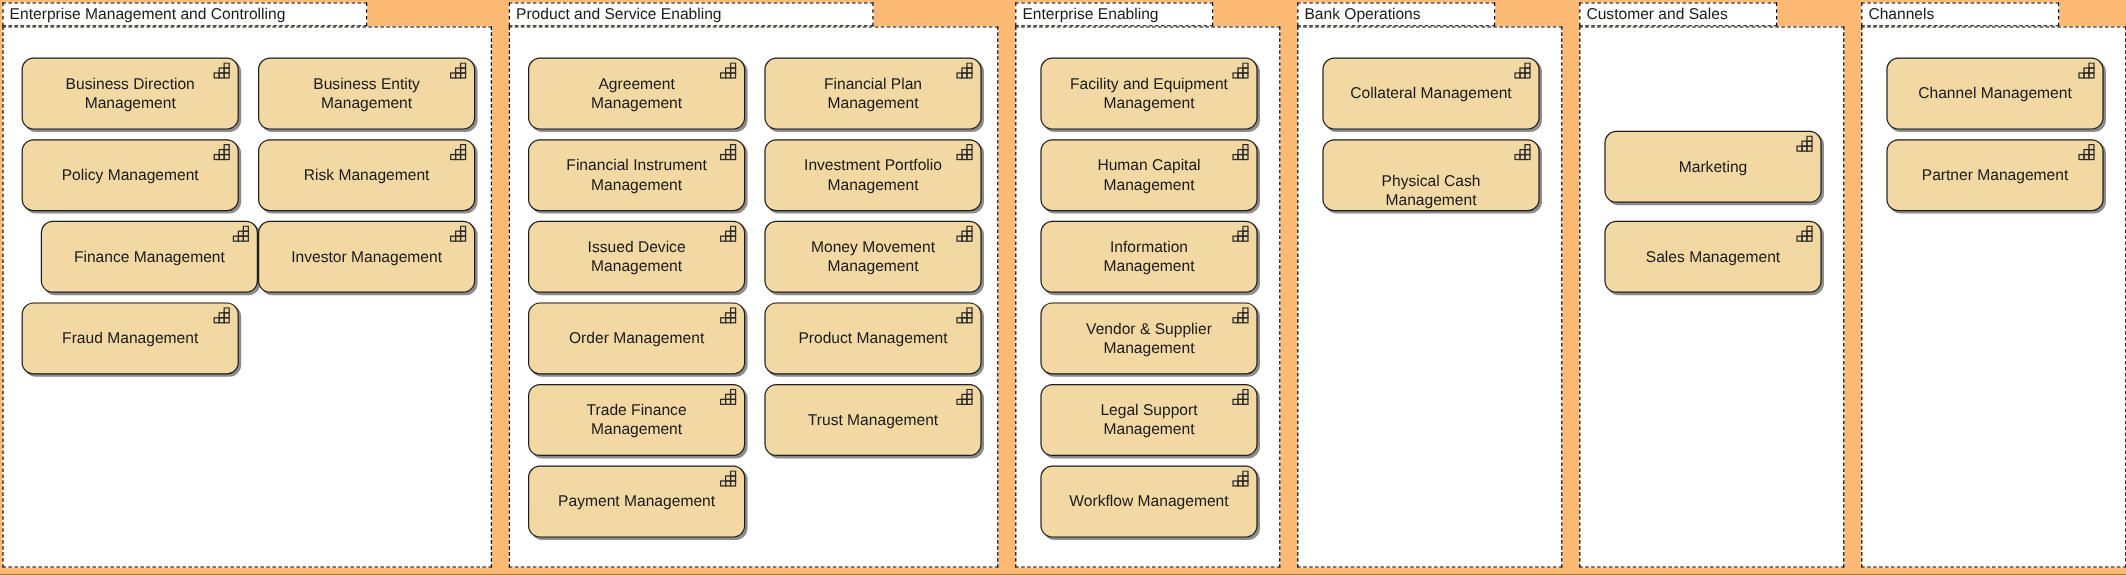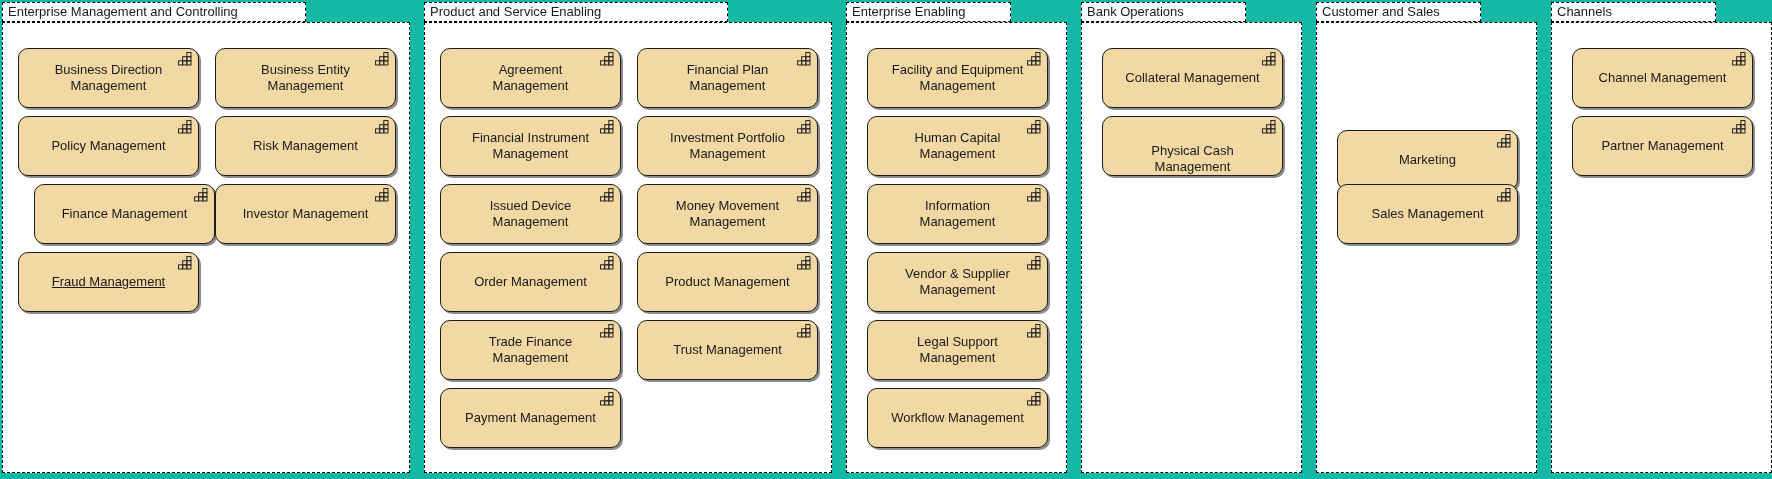--- a/index.html
+++ b/index.html
@@ -1,19 +1,19 @@
 <!DOCTYPE html>
 <html><head>
 <meta charset="utf-8">
 <style>
   html,body{margin:0;padding:0;background:#000;}
   #canvas{
     position:relative;
     width:1772px;height:479px;
-    background:#14b8a6;
+    background:#fdba74;
     overflow:hidden;
     font-family:"Liberation Sans", sans-serif;
     color:#1a1a1a;
   }
   .group{position:absolute;top:2px;}
   .group-tab{
     position:absolute;top:0;left:0;height:20px;
     background:#fff;
     border:1px dashed #000;
     box-sizing:border-box;
@@ -111,21 +111,21 @@
         <div class="cap-box" style="left: 212px; top: 161px;"><span class="cap-icon"><svg viewBox="0 0 13.5 13.5" width="16" height="14">
               <g fill="none" stroke="#2a2a2a" stroke-width="1">
                 <rect x="0.5" y="8.5" width="4" height="4"></rect>
                 <rect x="4.5" y="8.5" width="4" height="4"></rect>
                 <rect x="8.5" y="8.5" width="4" height="4"></rect>
                 <rect x="4.5" y="4.5" width="4" height="4"></rect>
                 <rect x="8.5" y="4.5" width="4" height="4"></rect>
                 <rect x="8.5" y="0.5" width="4" height="4"></rect>
               </g>
             </svg></span><span class="cap-label">Investor Management</span></div>
-        <div class="cap-box" style="left: 15px; top: 229px; text-decoration: underline;"><span class="cap-icon"><svg viewBox="0 0 13.5 13.5" width="16" height="14">
+        <div class="cap-box" style="left: 15px; top: 229px;"><span class="cap-icon"><svg viewBox="0 0 13.5 13.5" width="16" height="14">
               <g fill="none" stroke="#2a2a2a" stroke-width="1">
                 <rect x="0.5" y="8.5" width="4" height="4"></rect>
                 <rect x="4.5" y="8.5" width="4" height="4"></rect>
                 <rect x="8.5" y="8.5" width="4" height="4"></rect>
                 <rect x="4.5" y="4.5" width="4" height="4"></rect>
                 <rect x="8.5" y="4.5" width="4" height="4"></rect>
                 <rect x="8.5" y="0.5" width="4" height="4"></rect>
               </g>
             </svg></span><span class="cap-label">Fraud Management</span></div>
       </div>
@@ -344,21 +344,21 @@
                 <rect x="8.5" y="4.5" width="4" height="4"></rect>
                 <rect x="8.5" y="0.5" width="4" height="4"></rect>
               </g>
             </svg></span><span class="cap-label">Physical Cash
 Management</span></div>
       </div>
     </div>
     <div class="group" style="left: 1316px; width: 221px;">
       <div class="group-tab" style="width: 165px;">Customer and Sales</div>
       <div class="group-body">
-        <div class="cap-box" style="left: 20px; top: 107px;"><span class="cap-icon"><svg viewBox="0 0 13.5 13.5" width="16" height="14">
+        <div class="cap-box" style="left: 20px; top: 86px;"><span class="cap-icon"><svg viewBox="0 0 13.5 13.5" width="16" height="14">
               <g fill="none" stroke="#2a2a2a" stroke-width="1">
                 <rect x="0.5" y="8.5" width="4" height="4"></rect>
                 <rect x="4.5" y="8.5" width="4" height="4"></rect>
                 <rect x="8.5" y="8.5" width="4" height="4"></rect>
                 <rect x="4.5" y="4.5" width="4" height="4"></rect>
                 <rect x="8.5" y="4.5" width="4" height="4"></rect>
                 <rect x="8.5" y="0.5" width="4" height="4"></rect>
               </g>
             </svg></span><span class="cap-label">Marketing</span></div>
         <div class="cap-box" style="left: 20px; top: 161px;"><span class="cap-icon"><svg viewBox="0 0 13.5 13.5" width="16" height="14">

